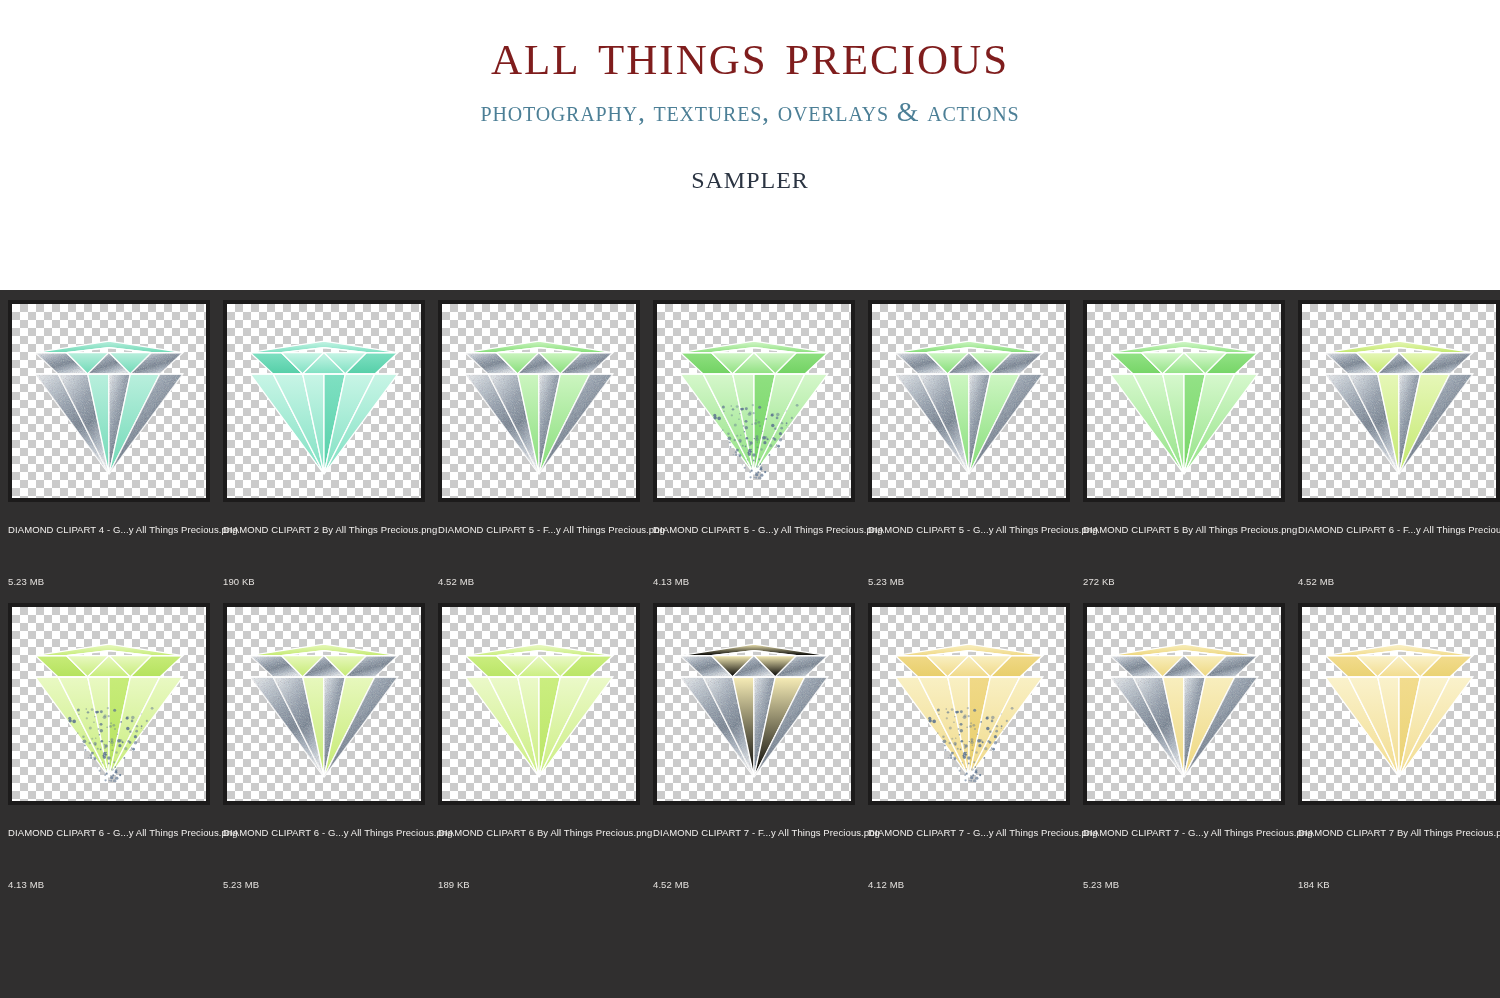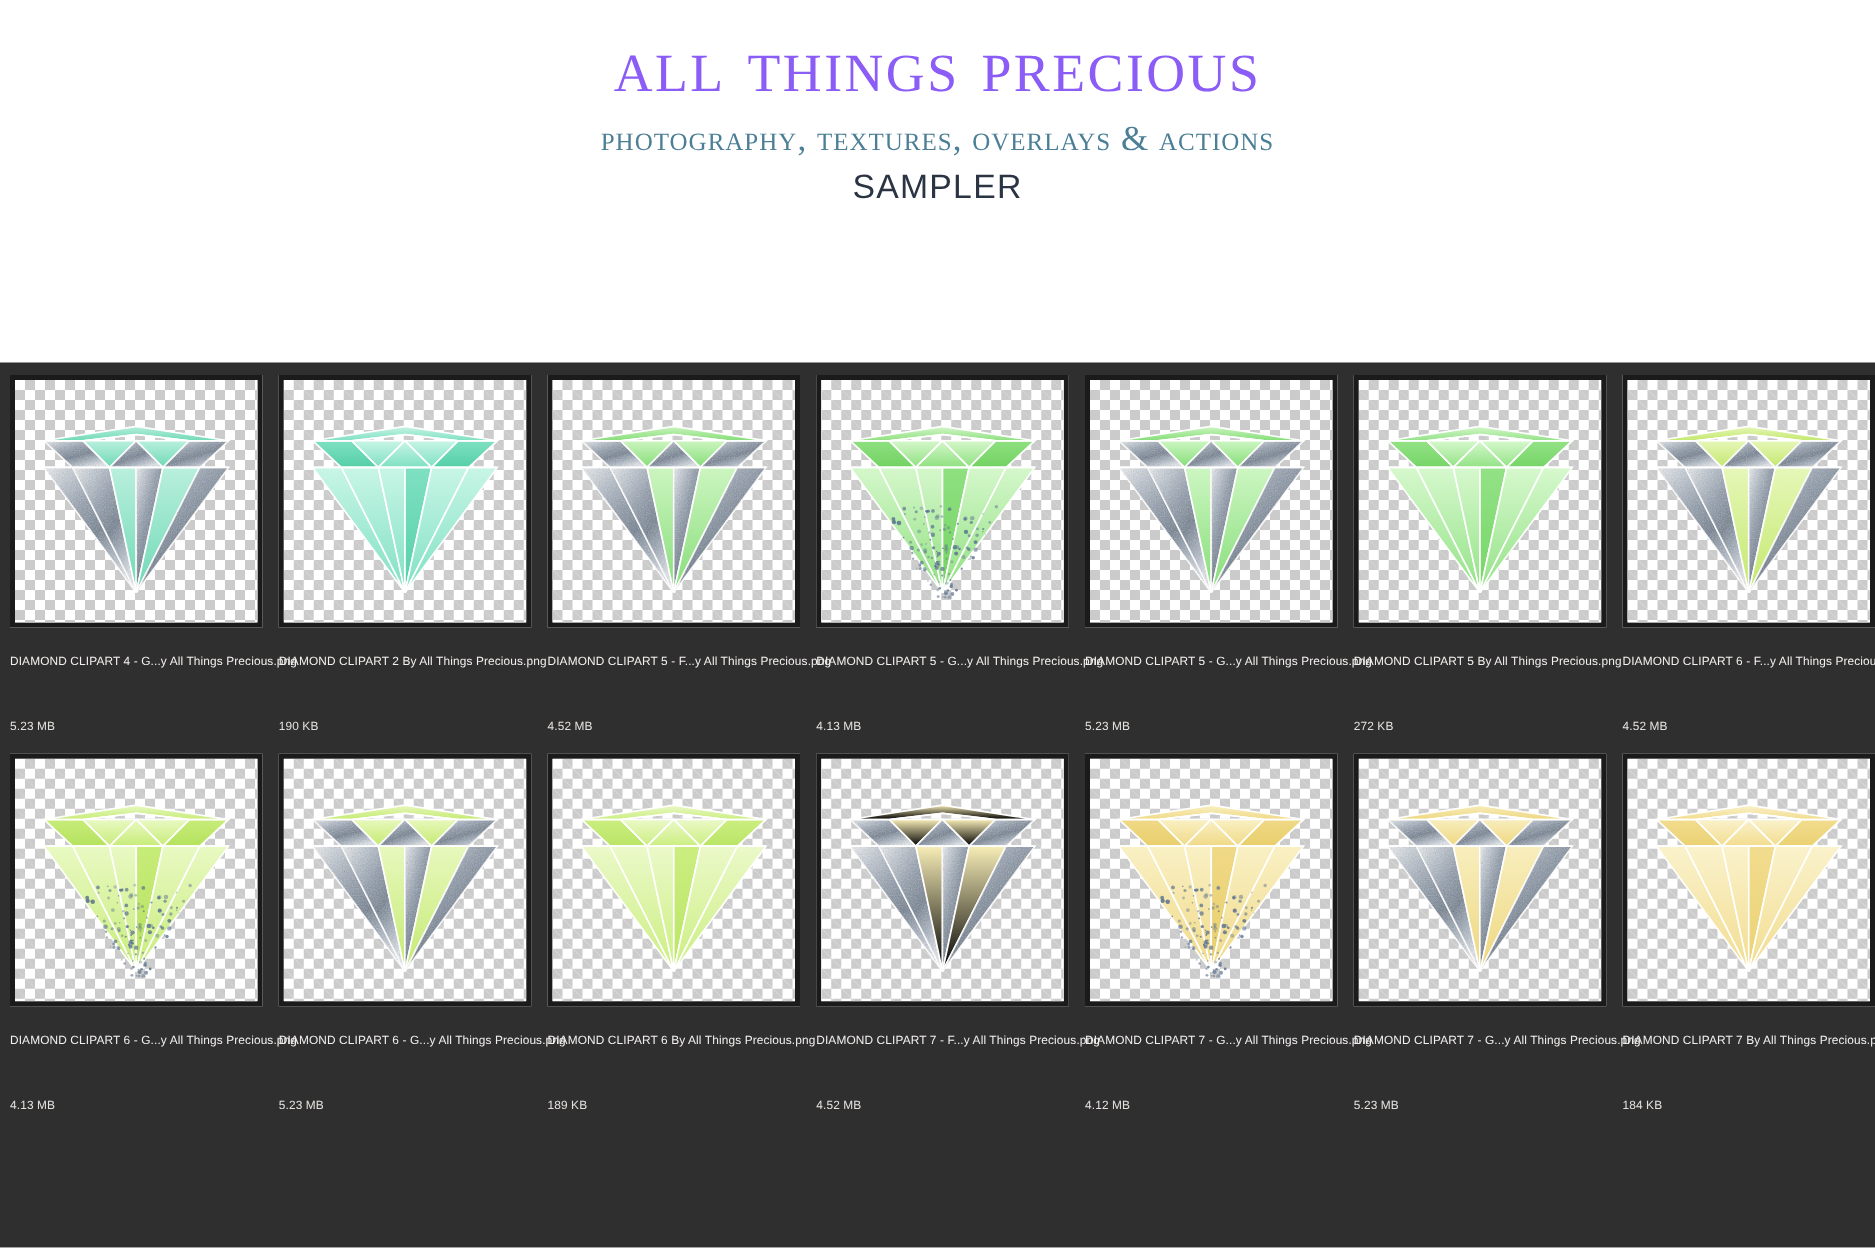--- a/index.html
+++ b/index.html
@@ -50,27 +50,28 @@
     font-family: "Liberation Serif", serif;
     font-size: 52px;
     line-height: 1;
     letter-spacing: 1.5px;
     color: #6aa9e8;
     font-variant: small-caps;
     text-transform: lowercase;
     margin-top: 47px;
   }
   .sampler {
-    font-family: Liberation Sans, sans-serif;
-    font-size: 39px;
+    font-family: Liberation Serif, serif;
+    font-size: 34px;
     line-height: 1;
     letter-spacing: 1px;
     color: #2b3442;
     font-variant: small-caps;
     text-transform: lowercase;
+    margin-top: 34px;
   }
 
   
   .gallery {
     position: absolute;
     left: 0;
     top: 290px;
     width: 1500px;
     height: 708px;
     background: #302f2f;
@@ -135,21 +136,21 @@
     letter-spacing: 0.1px;
     margin-top: 40px;
     white-space: nowrap;
     font-family: "Liberation Sans", sans-serif;
   }
 </style>
 </head>
 <body style="background: rgb(255, 255, 255);">
 
 <div class="header">
-  <div class="brand-title" style="color: #8b5cf6;">All Things Precious</div>
+  <div class="brand-title" style="color: #7f1d1d;">All Things Precious</div>
   <div class="brand-sub" style="color: rgb(76, 127, 150);">Photography, Textures, Overlays &amp; Actions</div>
   <div class="sampler" style="color: rgb(43, 52, 66);">Sampler</div>
 </div>
 
 <div class="gallery" style="background: rgb(48, 47, 47);">
   <div class="grid-row row-1">
       <div class="tile" style="left: 8px;">
         <div class="thumb-frame" style="border-color: rgb(28, 27, 27);">
           <div class="checker"></div>
           <div class="gem">

